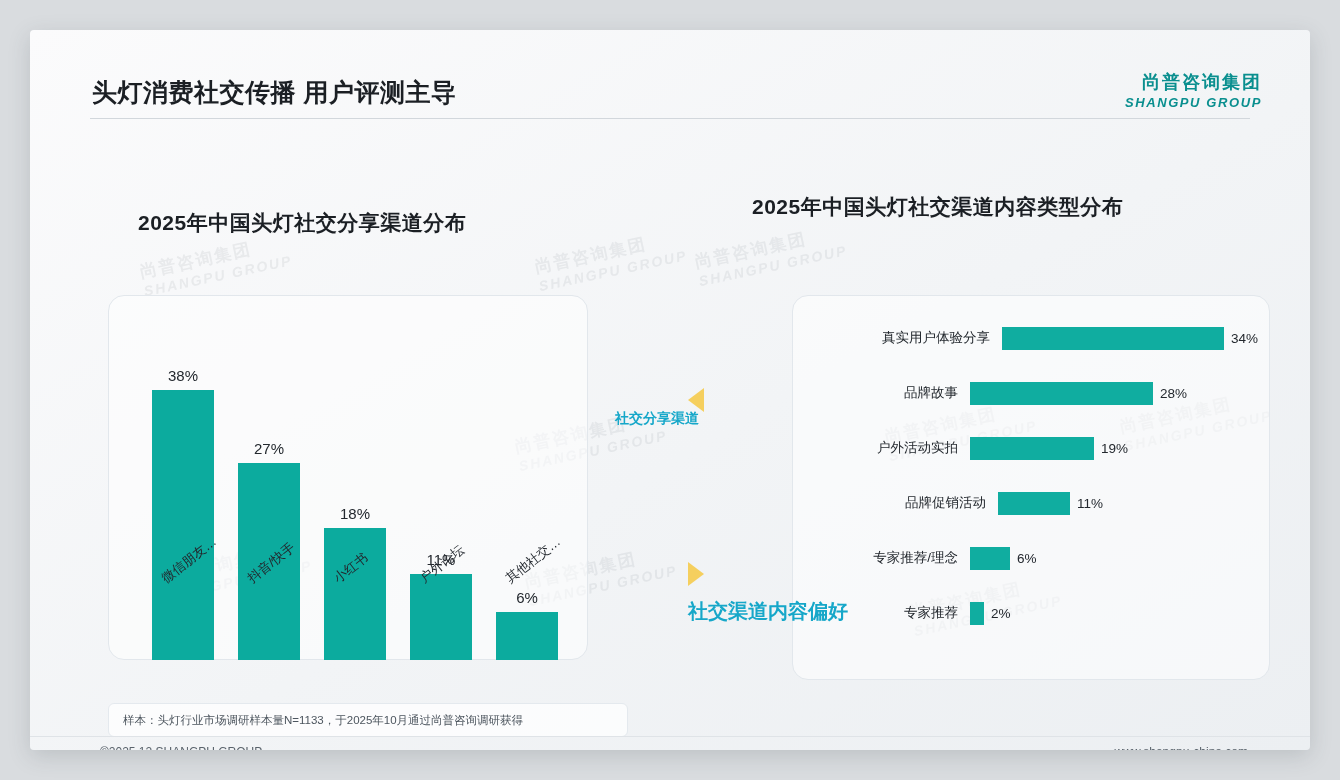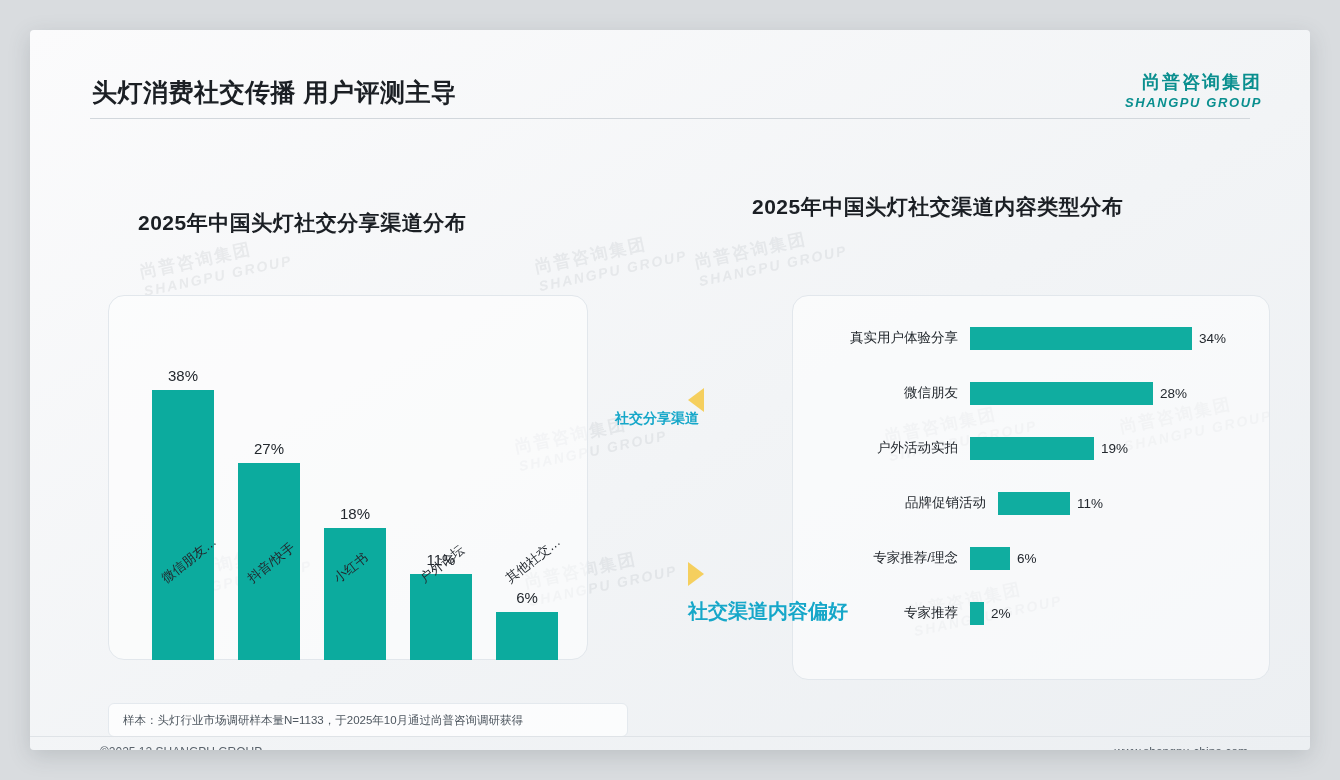--- a/index.html
+++ b/index.html
@@ -211,27 +211,27 @@
     <div class="tri left-teal"></div>
   </div>
   <div style="position:absolute; left:585px; top:380px; font-size:14px; font-weight:bold; color:#16a7c9;">社交分享渠道</div>
 
   <div class="callout" style="left:658px; top:532px;">
     <div class="tri right-gold"></div>
   </div>
   <div style="position:absolute; left:658px; top:568px; font-size:20px; font-weight:bold; color:#16a7c9;">社交渠道内容偏好</div>
 
   <div id="hbars">
-    <div class="hrow" style="top:28px;">
+    <div class="hrow" style="top:28px;margin-left:32px;">
       <div class="hlab">真实用户体验分享</div>
       <div class="hbar" style="width:222px;"></div>
       <div class="hval">34%</div>
     </div>
     <div class="hrow" style="top:83px;">
-      <div class="hlab">微信朋友</div>
+      <div class="hlab">品牌故事</div>
       <div class="hbar" style="width:183px;"></div>
       <div class="hval">28%</div>
     </div>
     <div class="hrow" style="top:138px;align-items:center;">
       <div class="hlab">户外活动实拍</div>
       <div class="hbar" style="width:124px;"></div>
       <div class="hval">19%</div>
     </div>
     <div class="hrow" style="top:193px;padding-left:28px;">
       <div class="hlab">品牌促销活动</div>

